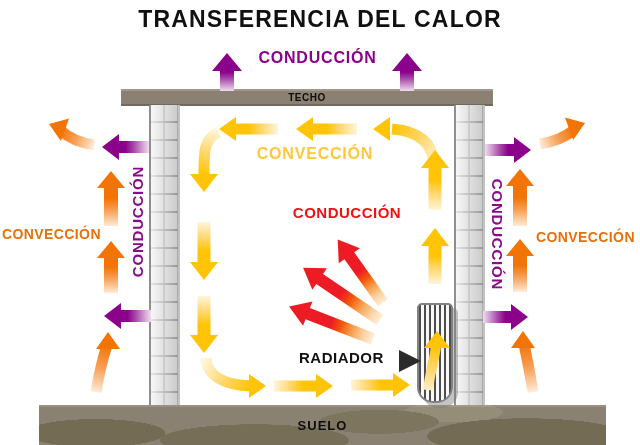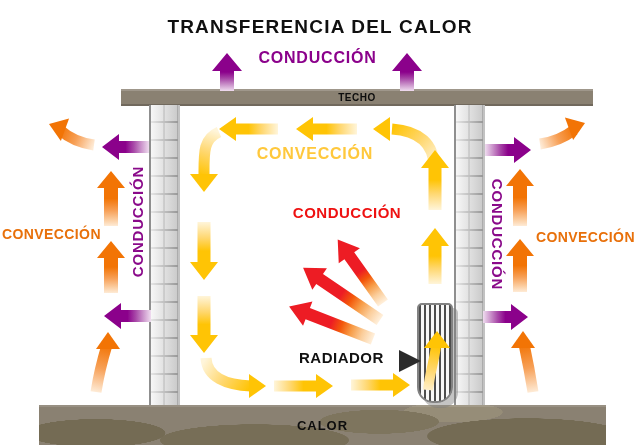--- a/index.html
+++ b/index.html
@@ -1,32 +1,32 @@
 <!DOCTYPE html>
 <html><head>
 <meta charset="utf-8">
 <style>
   html,body{margin:0;padding:0;background:#fff;}
   .stage{
     position:relative;width:640px;height:445px;overflow:hidden;background:#fff;
     font-family:"Liberation Sans",sans-serif;
   }
   .lbl{position:absolute;font-weight:bold;white-space:nowrap;line-height:1;}
-  .title{left:0;top:17px;width:640px;text-align:center;font-size:19px;letter-spacing:1.2px;color:#101010;}
+  .title{left:0;top:8px;width:640px;text-align:center;font-size:23px;letter-spacing:1.2px;color:#101010;}
   .cond-top{left:240px;top:50px;width:155px;text-align:center;font-size:16px;letter-spacing:.8px;color:#8B018B;}
   .conv-int{left:245px;top:146px;width:140px;text-align:center;font-size:16px;letter-spacing:.8px;color:#FFC83C;}
   .radiacion{left:287px;top:205px;width:120px;text-align:center;font-size:15px;letter-spacing:.5px;color:#EE1111;}
   .radiador{left:299px;top:350px;font-size:15px;letter-spacing:.5px;color:#111;}
   .conv-left{left:2px;top:227px;font-size:14px;letter-spacing:.4px;color:#E8700A;}
   .conv-right{left:536px;top:230px;font-size:14px;letter-spacing:.4px;color:#E8700A;}
   .vlbl{width:130px;text-align:center;font-size:15px;letter-spacing:.8px;color:#8A0A8A;}
   .cond-left{left:72px;top:214px;transform:rotate(-90deg);}
   .cond-right{left:432px;top:227px;transform:rotate(90deg);}
   .slab{position:absolute;background:#8A8172;display:flex;align-items:center;justify-content:center;}
-  .techo{left:121px;top:89px;width:472px;height:17px;
+  .techo{left:121px;top:89px;width:372px;height:17px;
     box-shadow:inset 0 2px 0 rgba(255,255,255,.18), inset 0 -2px 0 rgba(0,0,0,.18);}
   .techo .lbl-in{font-weight:bold;font-size:10px;letter-spacing:.5px;color:#0d0d0d;}
   .suelo{left:39px;top:405px;width:567px;height:40px;
     background-color:#8A8172;
     background-image:
       radial-gradient(ellipse 70px 14px at 10% 70%, #746B54 0 99%, transparent 100%),
       radial-gradient(ellipse 95px 16px at 38% 88%, #776E57 0 99%, transparent 100%),
       radial-gradient(ellipse 60px 12px at 60% 42%, #7E755E 0 99%, transparent 100%),
       radial-gradient(ellipse 100px 18px at 86% 78%, #746B54 0 99%, transparent 100%),
       radial-gradient(ellipse 50px 10px at 73% 18%, #968D78 0 99%, transparent 100%);
@@ -56,21 +56,21 @@
 <body>
 
 <div class="stage">
 
   <div class="slab techo">
     <span class="lbl-in">TECHO</span>
   </div>
   <div class="wall wall-left"></div>
   <div class="wall wall-right"></div>
   <div class="slab suelo">
-    <span class="lbl-in">CALOR</span>
+    <span class="lbl-in">SUELO</span>
   </div>
   <div class="radiator"></div>
 
   <svg class="arrows" width="640" height="445" viewBox="0 0 640 445">
     <defs>
       <linearGradient id="gPu" x1="0" y1="0" x2="0" y2="1">
         <stop offset="0" stop-color="#8B018B"></stop>
           <stop offset="0.5" stop-color="#8B018B"></stop>
         <stop offset="0.68" stop-color="#A94BA9"></stop>
           <stop offset="0.84" stop-color="#CC96CC"></stop>

